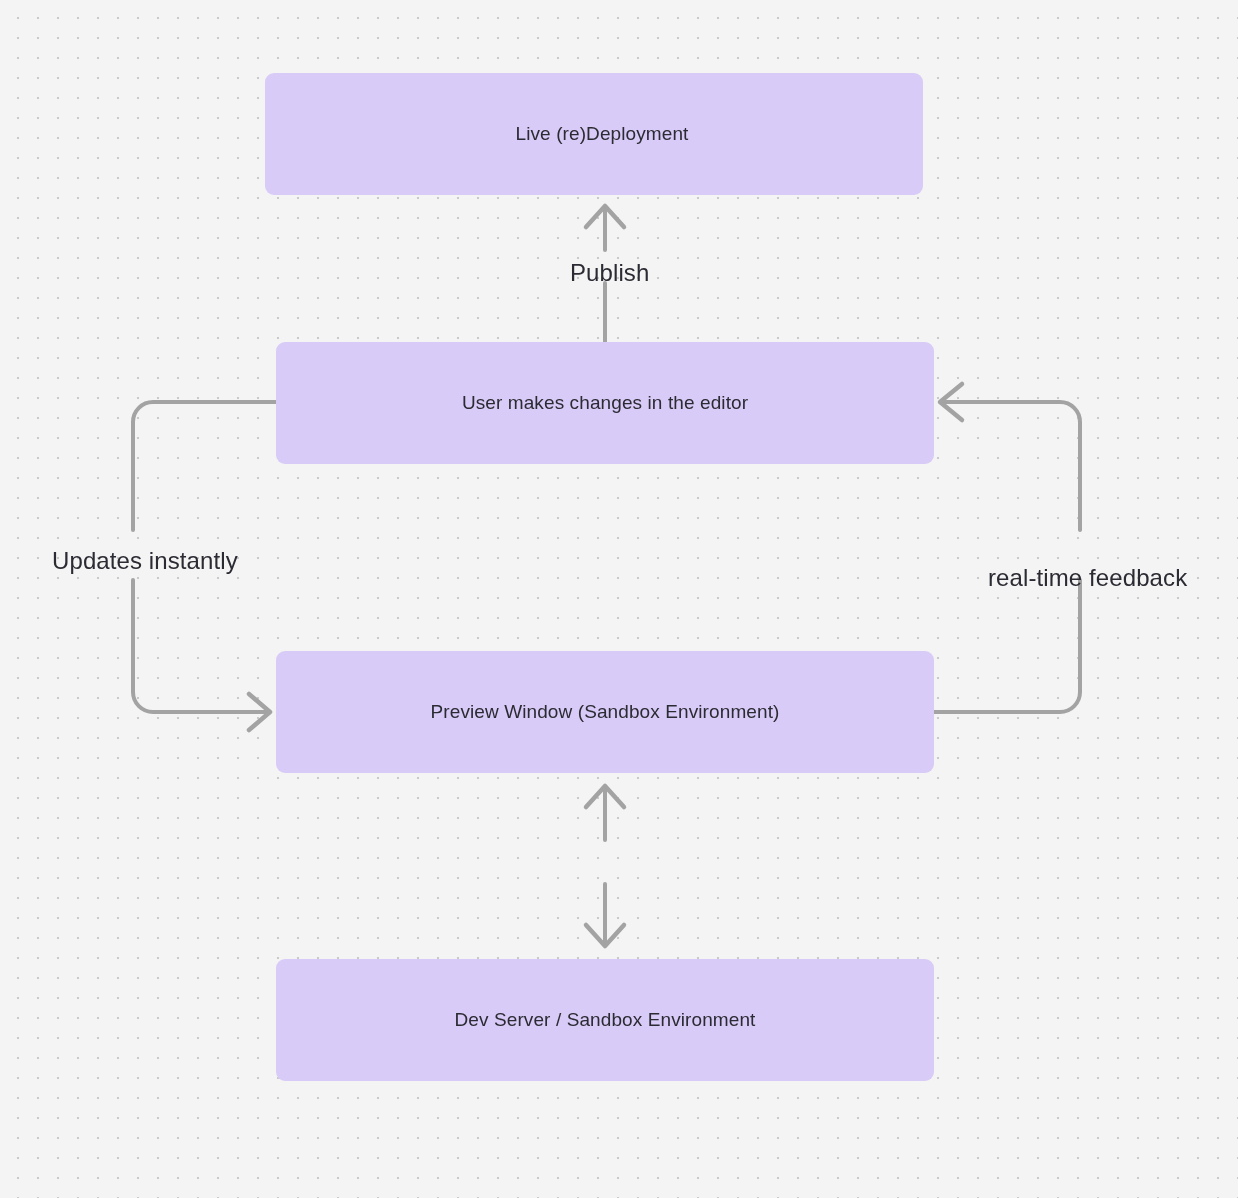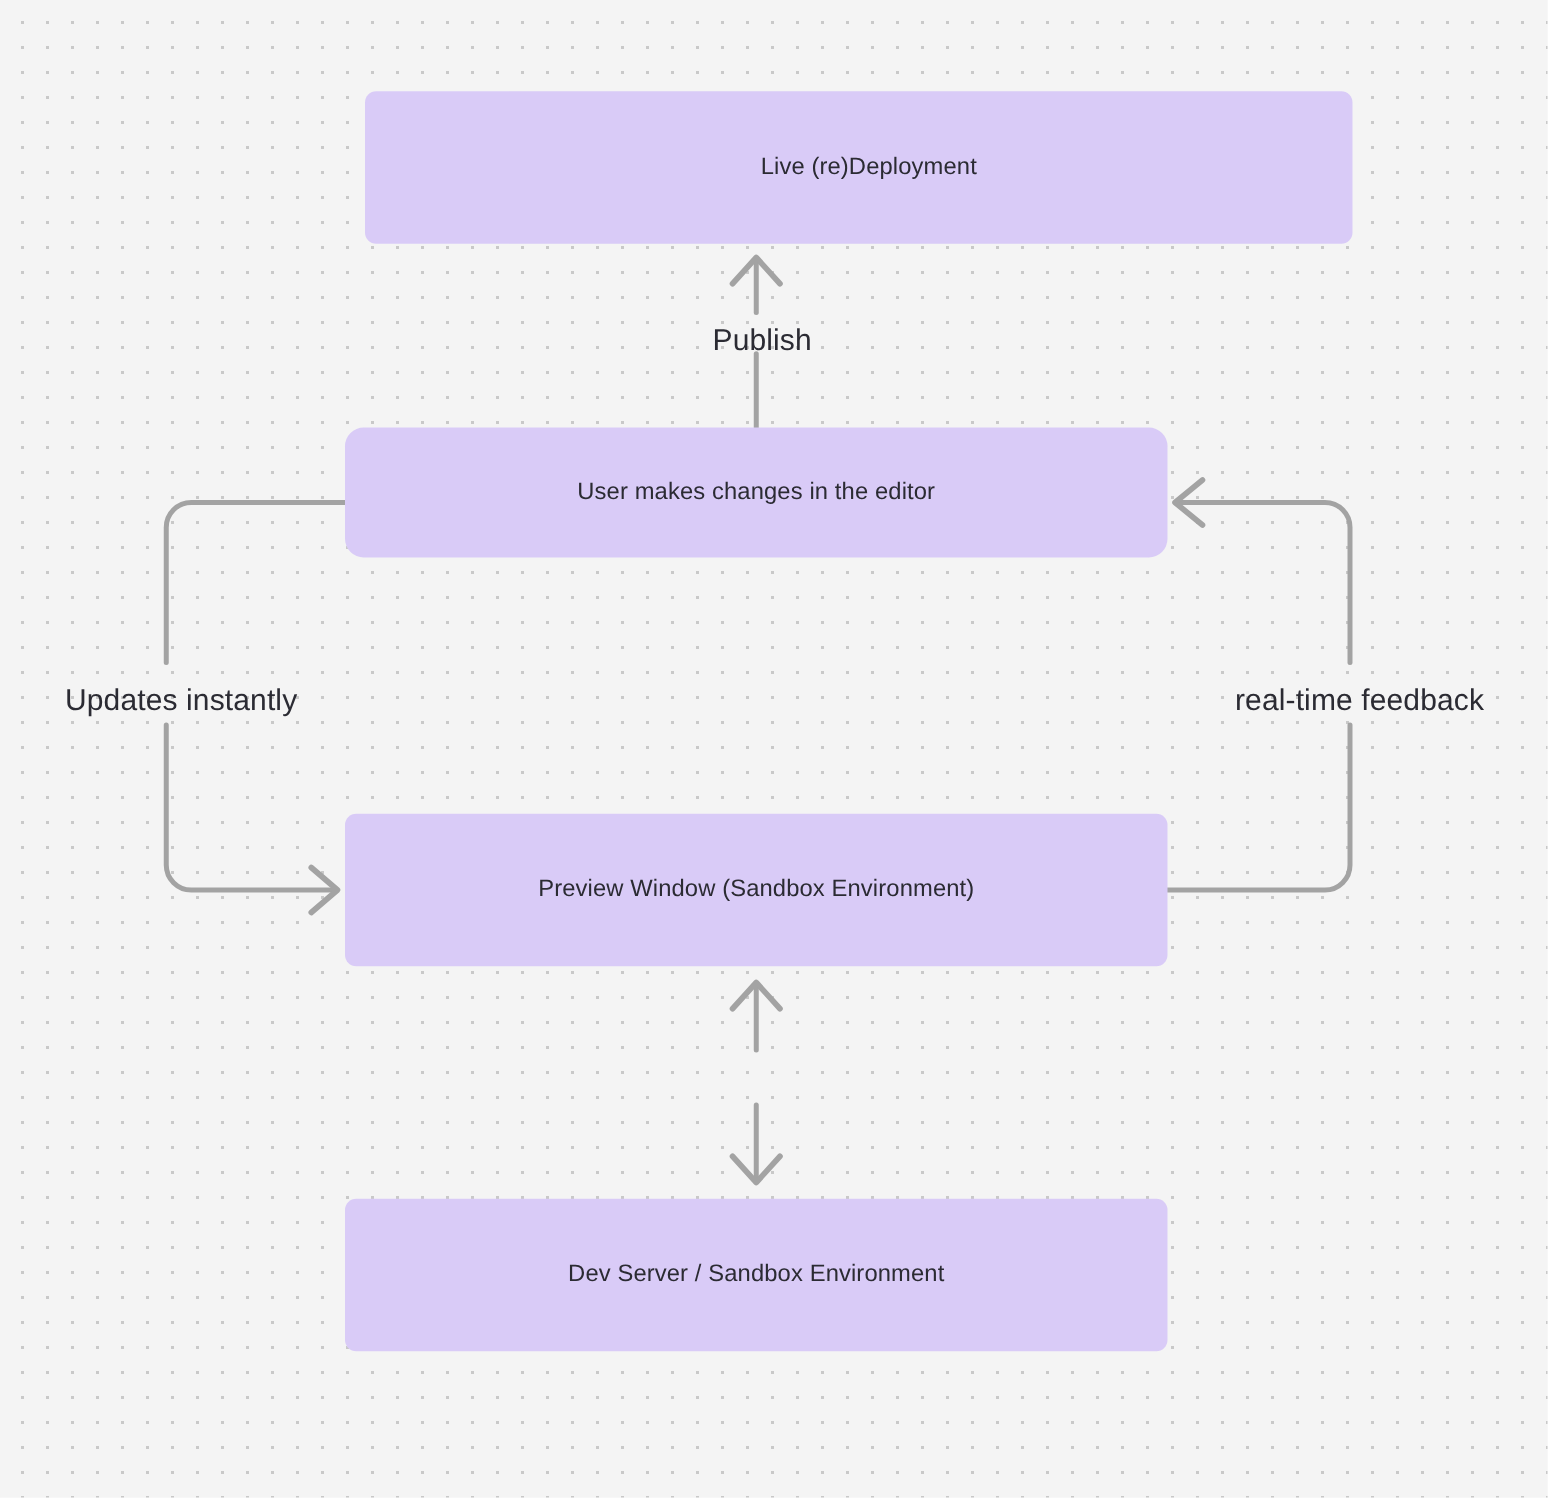--- a/index.html
+++ b/index.html
@@ -48,29 +48,29 @@
   }
   .edge-label {
     position: absolute;
     font-size: 24px;
     color: #2b2b33;
     font-family: "Liberation Sans", sans-serif;
     white-space: nowrap;
     letter-spacing: 0.1px;
   }
   
-  #node-live        { left: 292px; top: 73px;  width: 790px; height: 122px; padding-left: 16px; }
-  #node-user-edit   { left: 276px; top: 342px; width: 658px; height: 104px; border-radius: 15px; }
+  #node-live        { left: 265px; top: 73px;  width: 658px; height: 122px; padding-left: 16px; }
+  #node-user-edit   { left: 276px; top: 342px; width: 658px; height: 122px; }
   #node-preview     { left: 276px; top: 651px; width: 658px; height: 122px; }
   #node-devserver   { left: 276px; top: 959px; width: 658px; height: 122px; }
 
   
   #label-publish        { left: 570px;  top: 259px; }
   #label-updates        { left: 52px;   top: 547px; }
-  #label-realtime       { left: 988px;  top: 547px; }
+  #label-realtime       { left: 988px;  top: 564px; }
   #label-spunup         { left: 416px;  top: 856px; }
 </style>
 </head>
 <body>
 
 <div id="canvas">
 
   <svg class="edges" viewBox="0 0 1238 1198" width="1238" height="1198" xmlns="http://www.w3.org/2000/svg">
     <defs>
       <marker id="arrow-up" viewBox="0 0 12 12" refX="6" refY="3" markerWidth="6" markerHeight="6" orient="auto-start-reverse">

